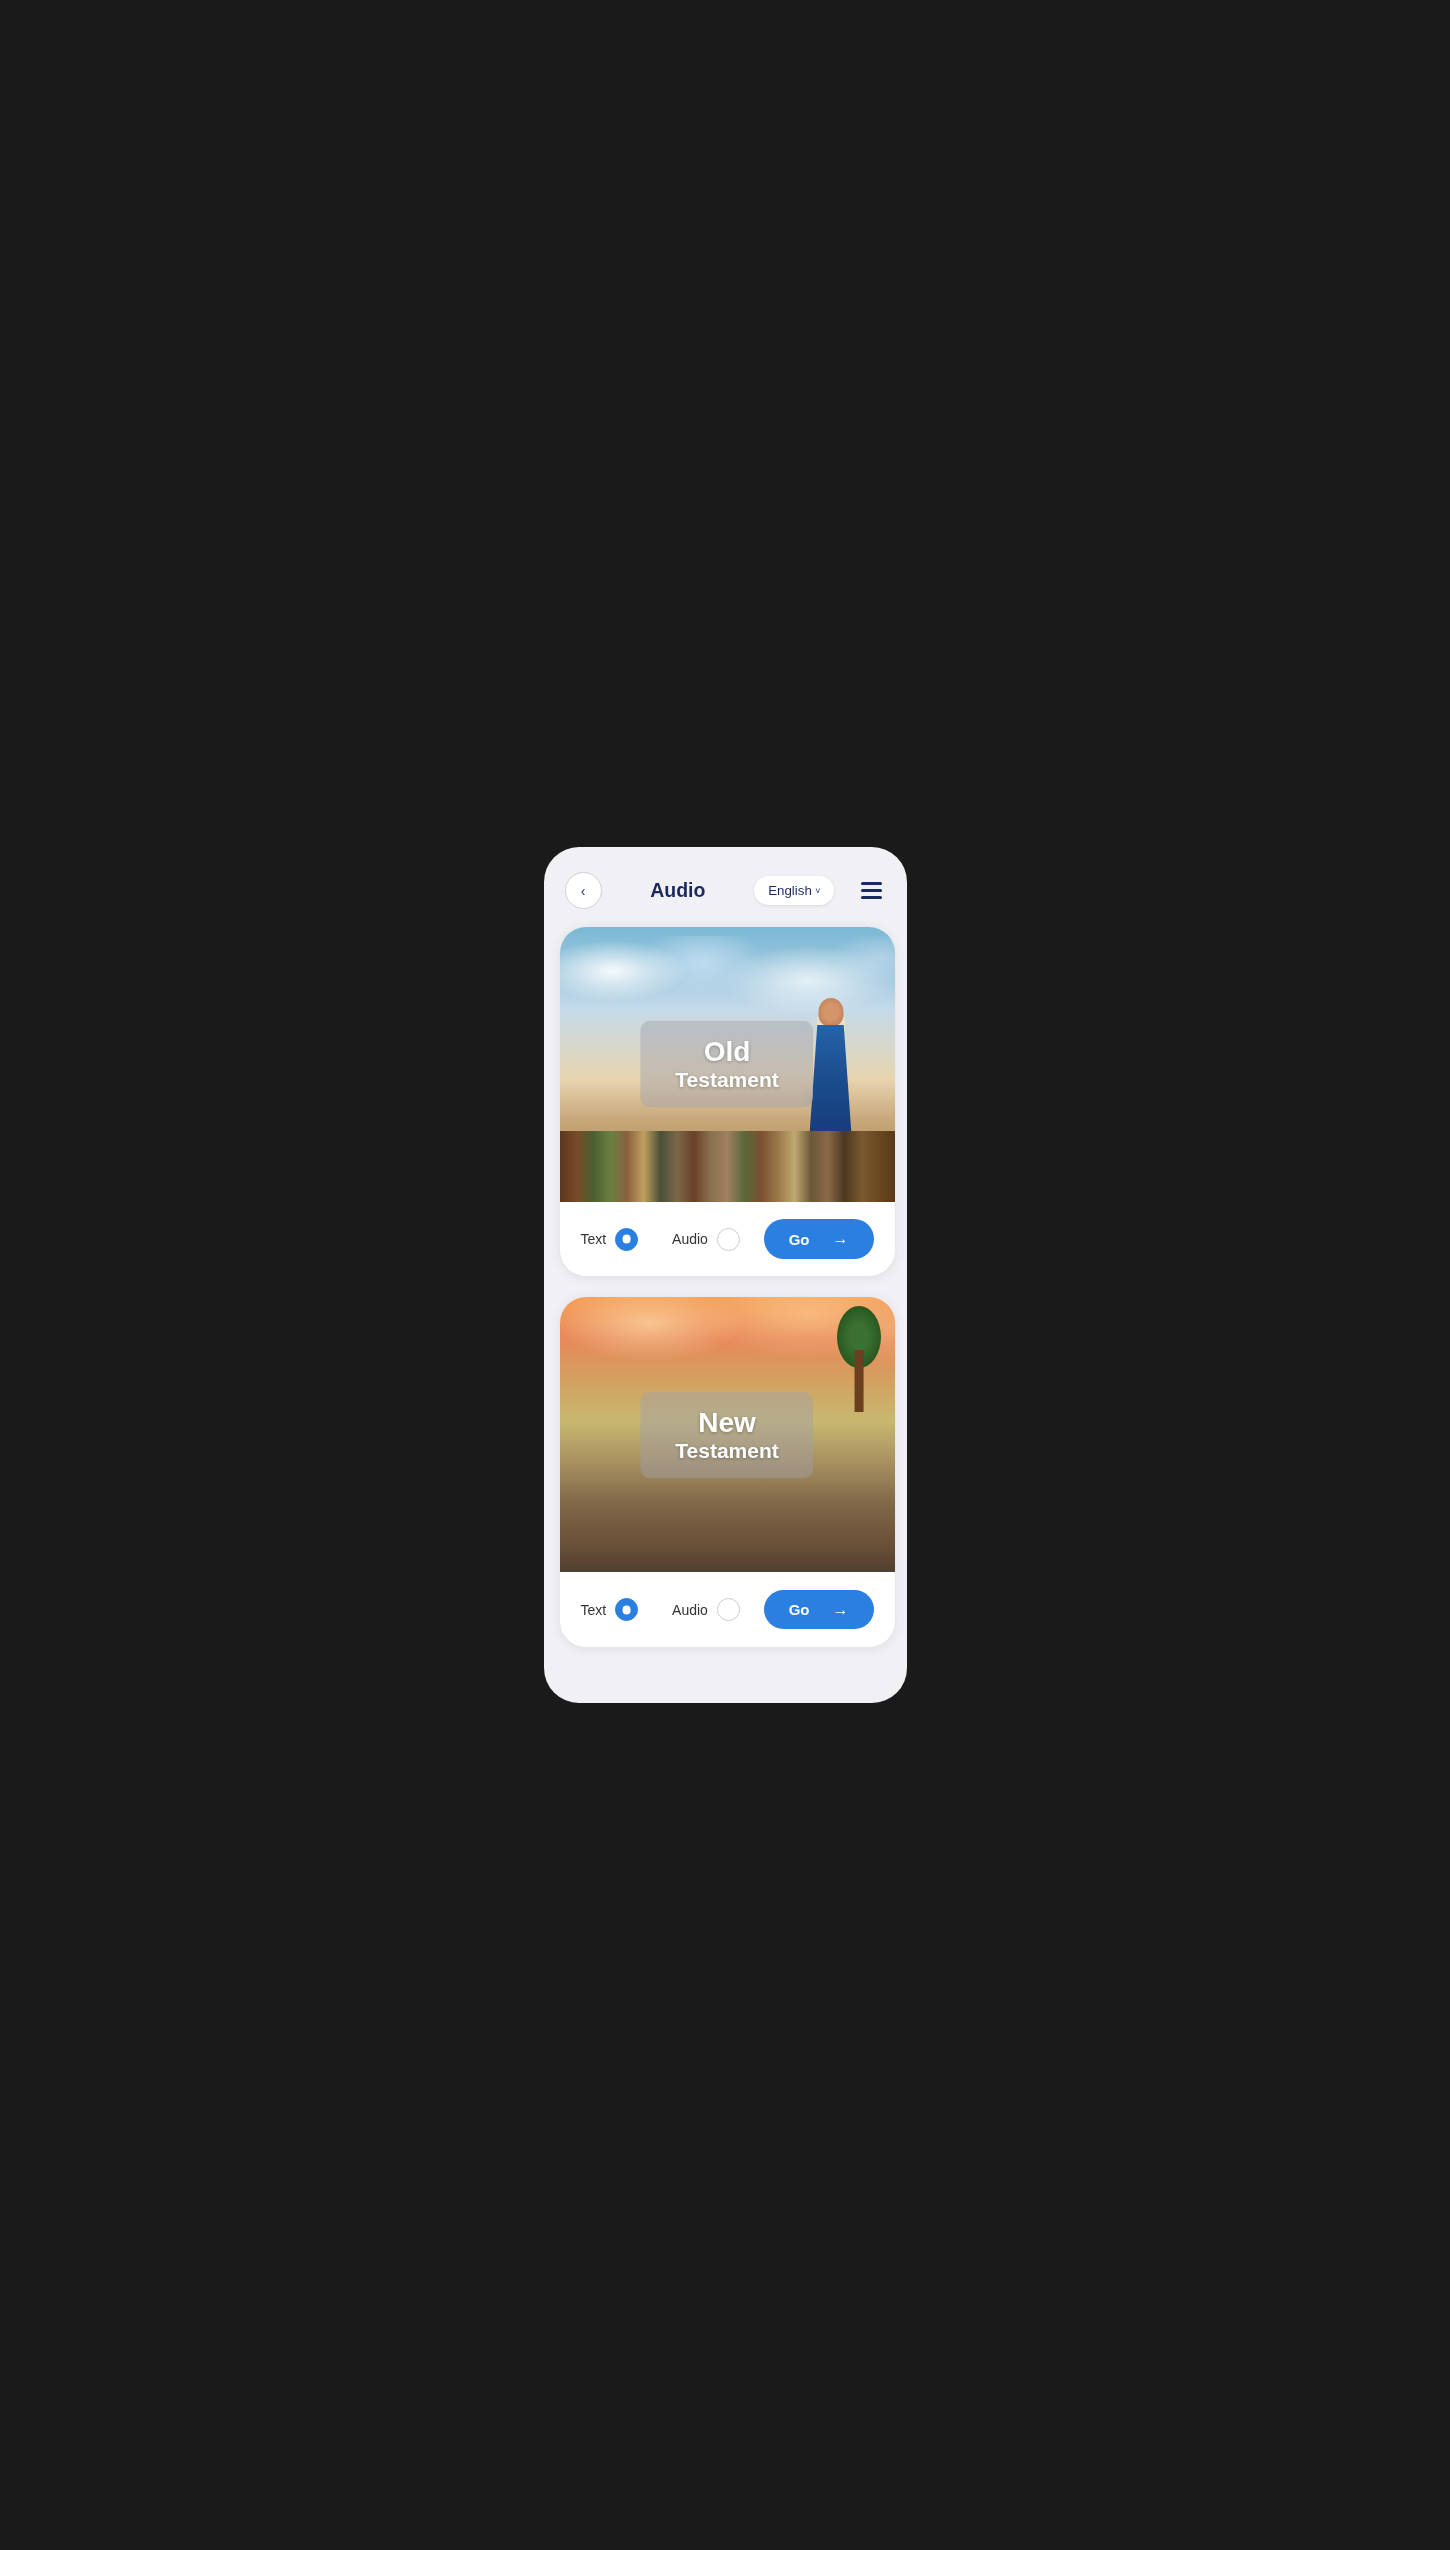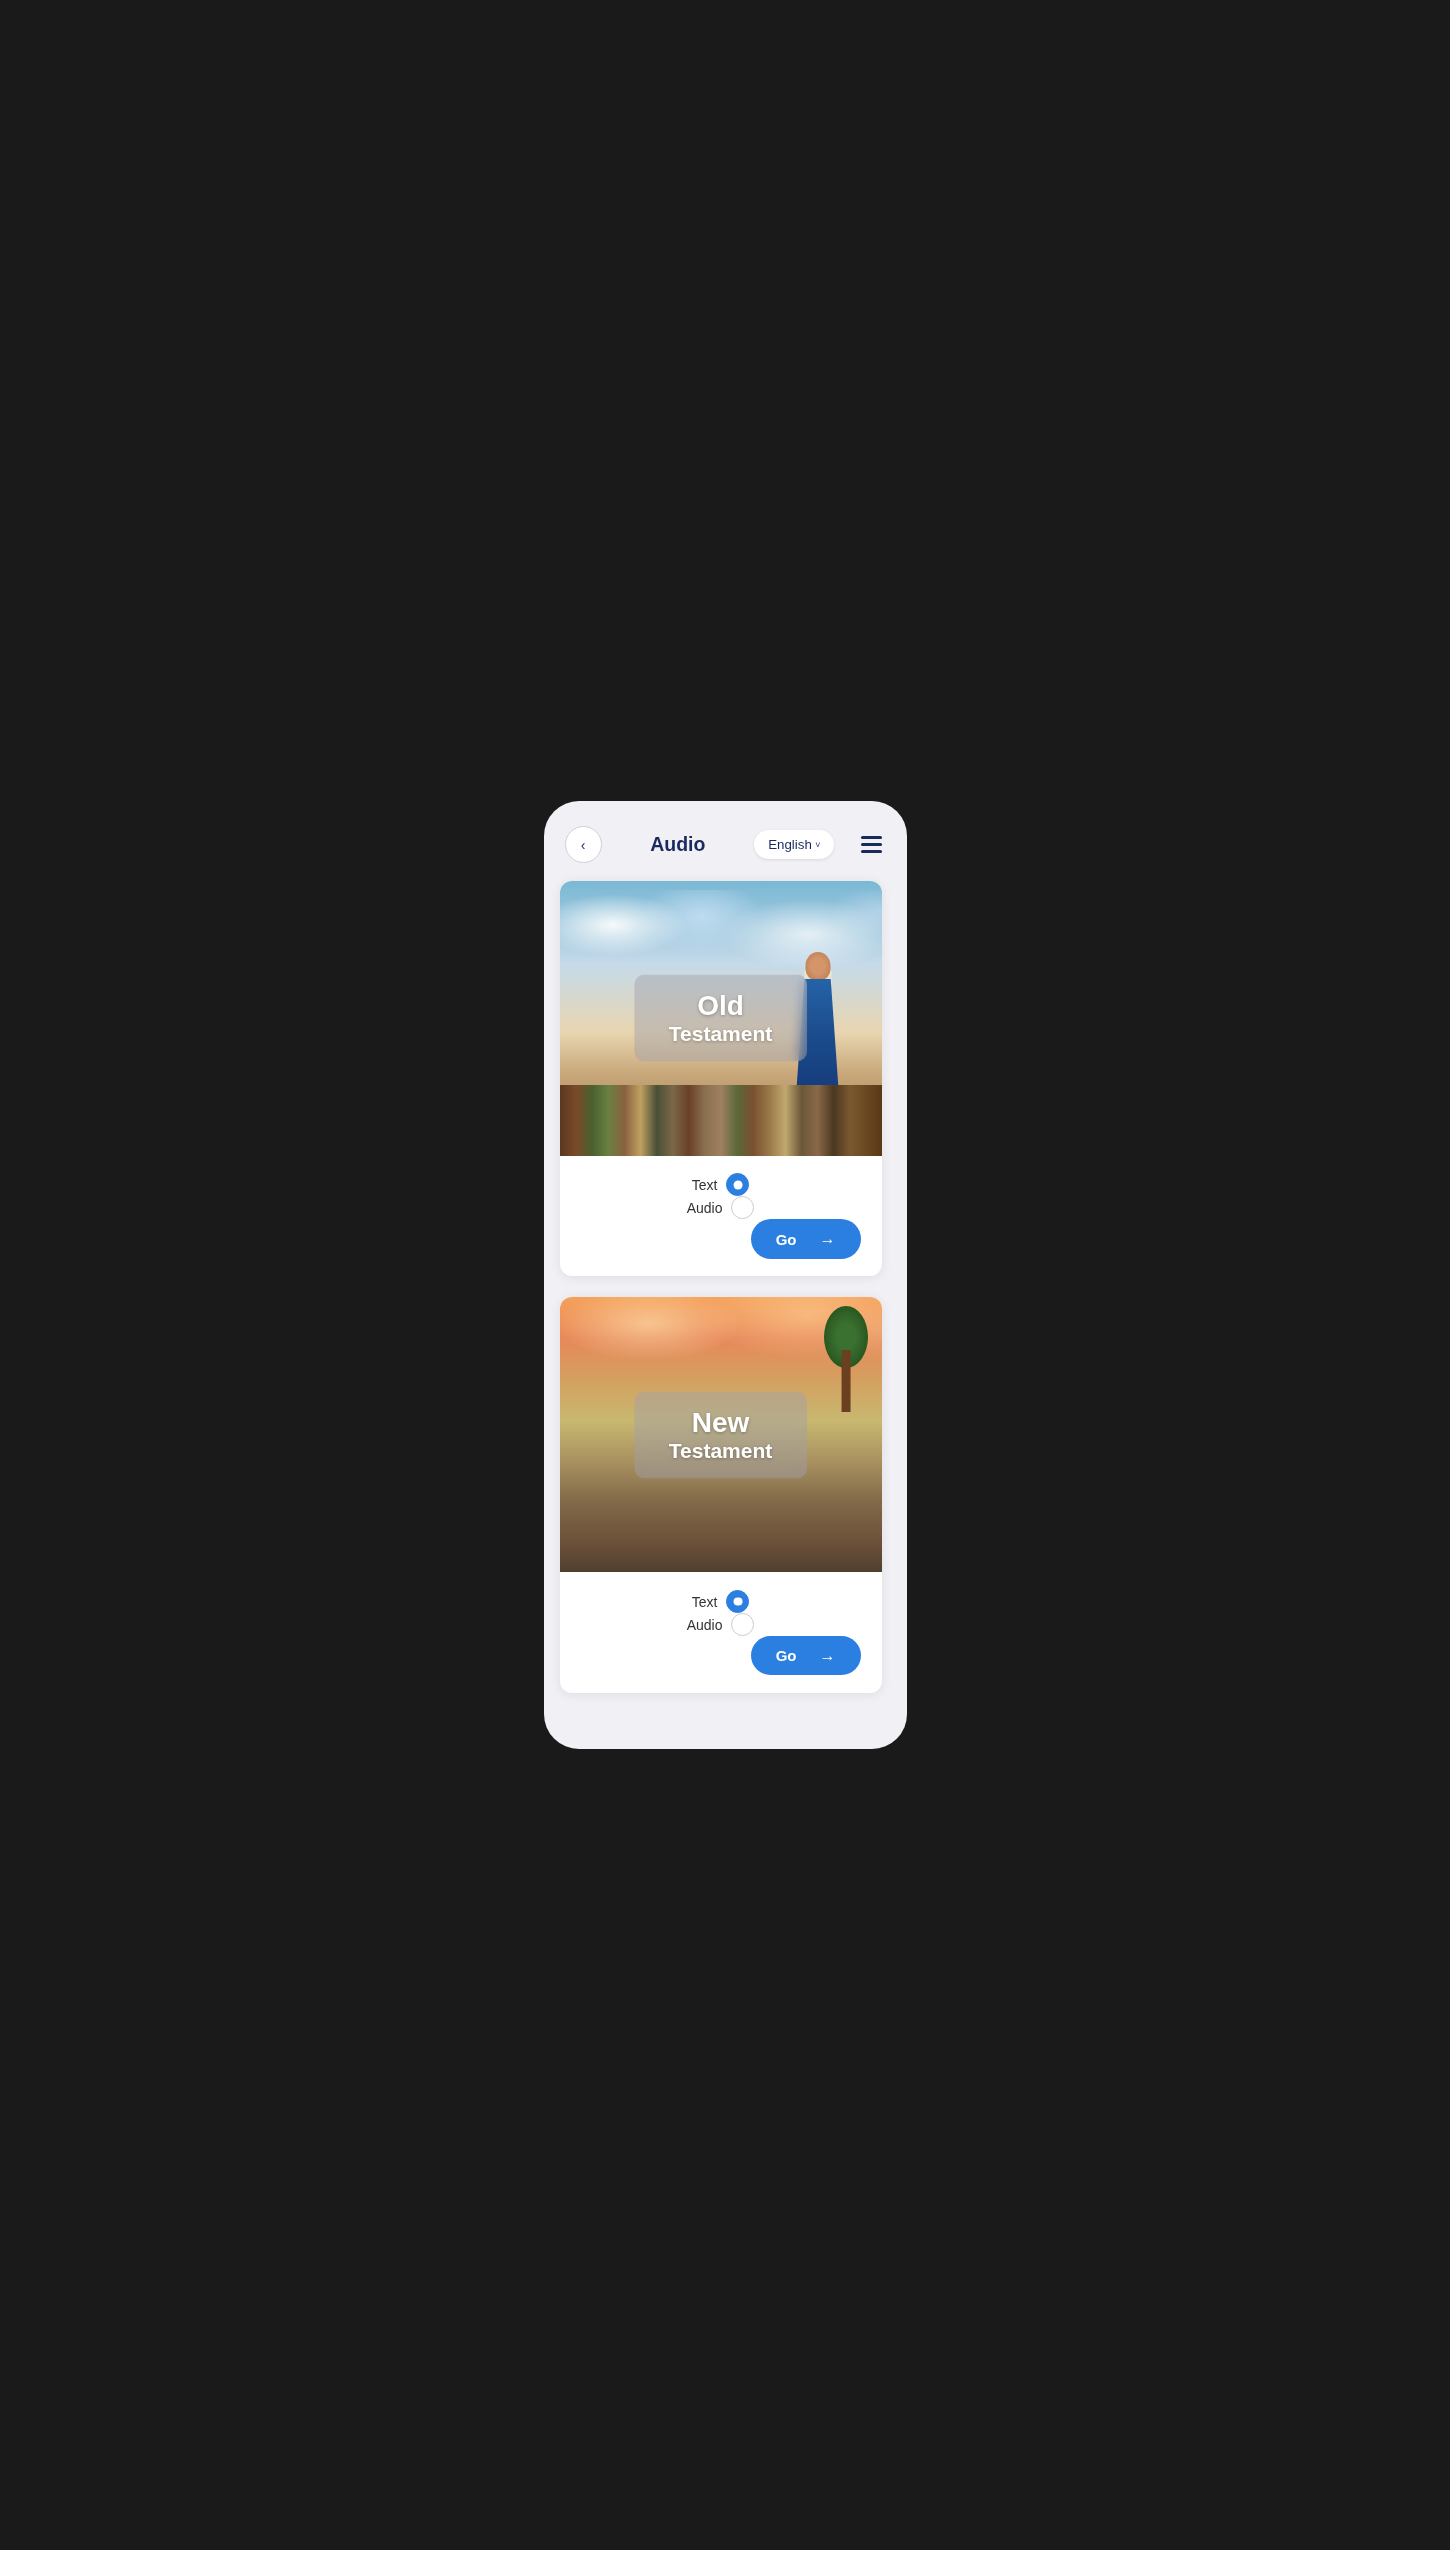--- a/index.html
+++ b/index.html
@@ -95,22 +95,22 @@
     .menu-line {
       width: 21px;
       height: 2.7px;
       background: #1a2a5e;
       border-radius: 1.8px;
     }
 
     
     .card {
       background: white;
-      border-radius: 12px;
-      margin: 0 25px 21px 16px;
+      border-radius: 26px;
+      margin: 0 12px 21px 16px;
       overflow: hidden;
       box-shadow: 0 1.8px 10.6px rgba(0,0,0,0.08);
     }
 
     .card-image {
       width: 100%;
       height: 275px;
       position: relative;
       overflow: hidden;
     }
@@ -302,21 +302,20 @@
       color: white;
       text-shadow: 0 0.9px 3.5px rgba(0,0,0,0.3);
     }
 
     
     .card-controls {
       display: flex;
       align-items: center;
       padding: 17.7px 21px;
       gap: 0;
-      flex-direction: column;
     }
 
     .control-group {
       display: flex;
       align-items: center;
       gap: 8.9px;
       flex: 1;
     }
 
     .control-label {

